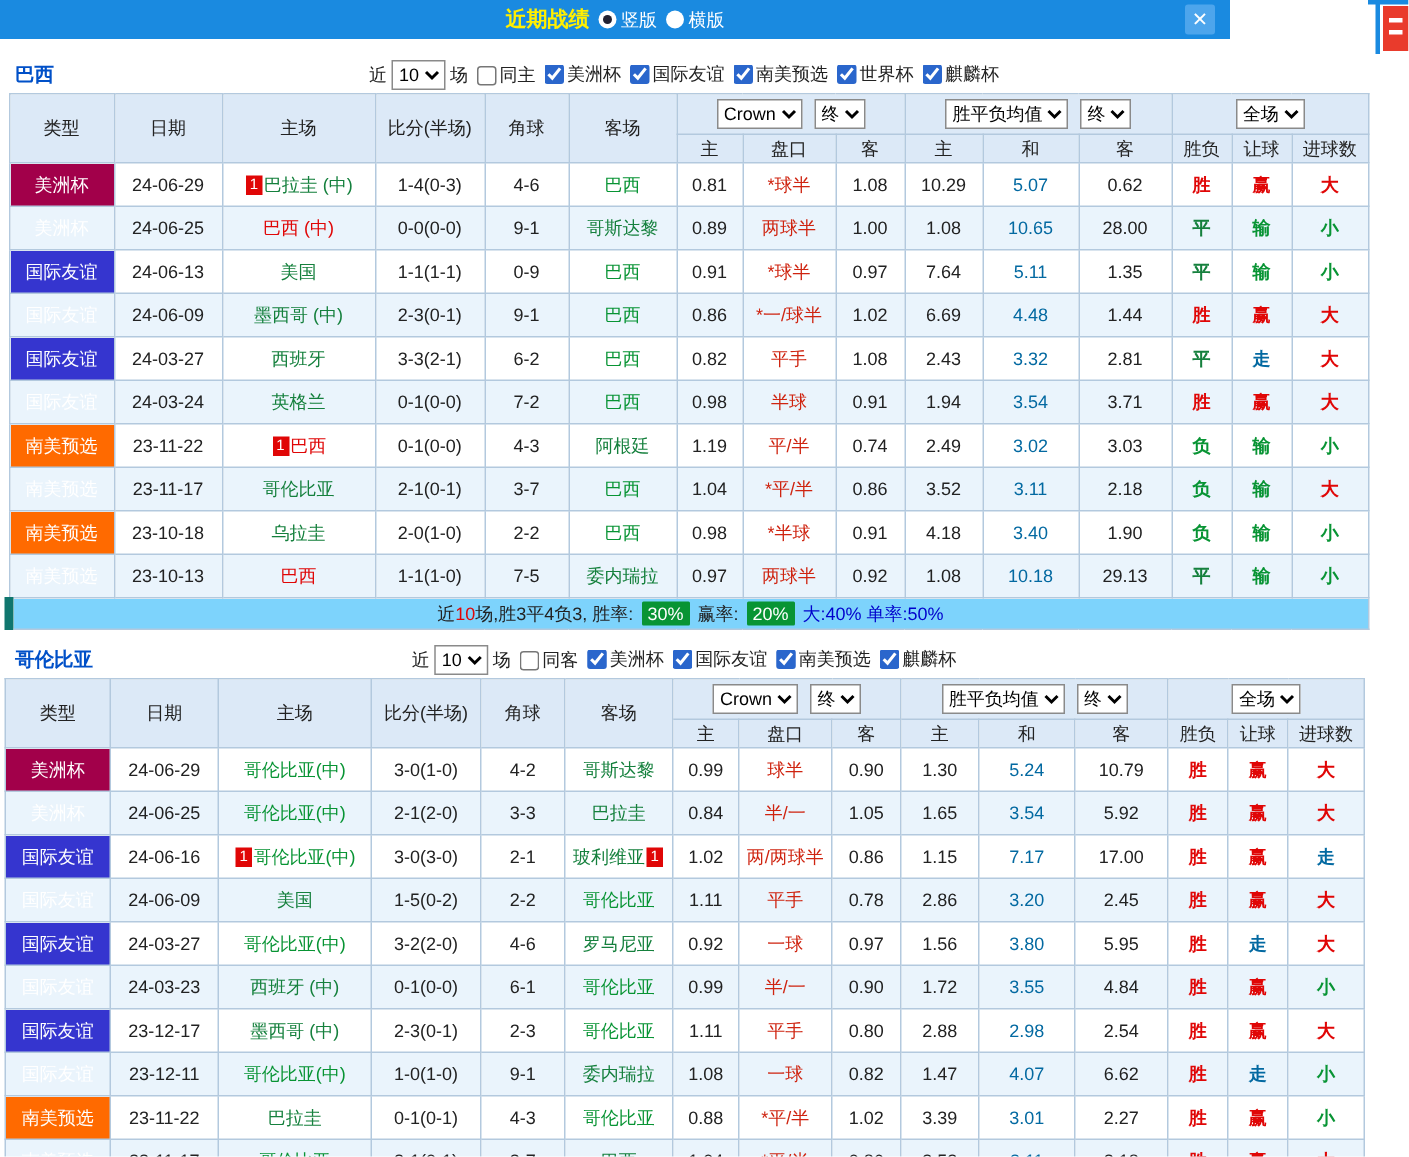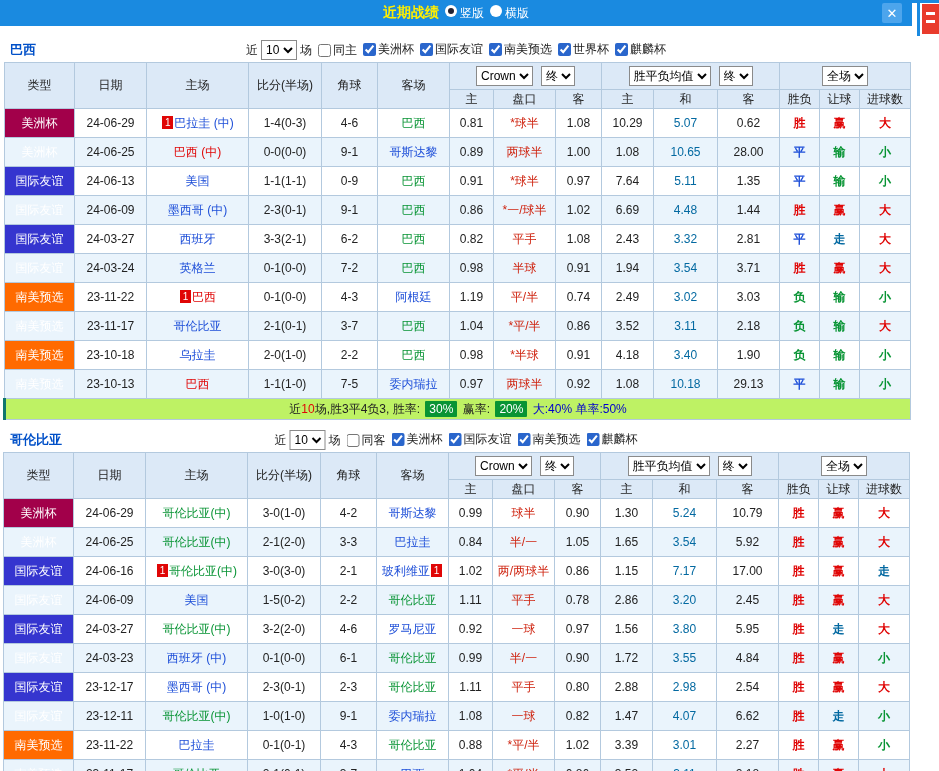--- a/index.html
+++ b/index.html
@@ -3,25 +3,25 @@
 <meta charset="utf-8">
 <style>
   html,body{margin:0;padding:0;}
   body{
     width:939px;height:771px;overflow:hidden;position:relative;
     background:#fff;font-family:"Liberation Sans","DejaVu Sans",sans-serif;
     font-size:12px;color:#222;
   }
   .panel{width:912px;}
   
-  .topbar{width:912px;height:26px;background:#1a8ae0;position:relative;}
+  .topbar{width:820px;height:26px;background:#1a8ae0;position:relative;}
   .topbar-center{position:absolute;left:0;right:0;top:0;height:26px;
     display:flex;justify-content:center;align-items:center;gap:6px;}
   .topbar-title{color:#ffef00;font-weight:bold;font-size:14px;}
-  .topbar-center label{color:#fff;display:flex;align-items:flex-start;gap:3px;cursor:pointer;}
+  .topbar-center label{color:#fff;display:flex;align-items:center;gap:3px;cursor:pointer;}
   .radio{position:relative;width:12px;height:12px;background:#fff;border-radius:50%;display:inline-block;}
   .radio.sel::after{content:"";position:absolute;left:3px;top:3px;width:6px;height:6px;border-radius:50%;background:#223;}
   .closebtn{position:absolute;right:10px;top:3px;width:20px;height:20px;background:#4da5ec;
     color:#fff;font-weight:bold;font-size:13px;display:flex;align-items:center;justify-content:center;
     border-radius:2px;cursor:pointer;z-index:2;}
   
   .top-edge{position:absolute;top:0;left:912px;right:0;height:3px;background:#1a8ae0;}
   .side-line{position:absolute;top:0;right:19px;width:3px;height:36px;background:#1a8ae0;}
   .side-red{position:absolute;top:4px;right:0;width:17px;height:30px;background:#e93b2c;}
   .side-red::before{content:"";position:absolute;left:4px;top:8px;width:9px;height:3px;background:#fff;}
@@ -38,30 +38,30 @@
   input[type=checkbox]{accent-color:#2a66cc;width:13px;height:13px;margin:0 2px 0 0;}
   select{font-size:12px;height:20px;border:1px solid #8a8a8a;background:#fff;}
   
   table{border-collapse:collapse;table-layout:fixed;width:906px;margin-left:3px;background:#fff;}
   th,td{border:1px solid #b3c9de;text-align:center;padding:0;overflow:hidden;white-space:nowrap;font-size:12px;}
   thead th{background:#dce9f7;font-weight:normal;}
   tr.selrow th{height:26px;}
   tr.subrow th{height:18px;}
   tbody td{height:28px;}
   tbody tr.alt td{background:#eaf4fc;}
-  tfoot td{height:20px;background:#bef264;border-left:3px solid #0f766e;margin-top:12px;}
+  tfoot td{height:20px;background:#7dd3fc;border-left:6px solid #0f766e;margin-top:12px;}
   .selwrap{display:flex;justify-content:center;align-items:center;gap:8px;}
   .cup{color:#fff;}
   .cup-america{background:#a2004a;}
   .cup-friendly{background:#3535cf;}
   .cup-south{background:#ff6a00;}
   .tr{color:#e00606;}
   .tg{color:#089434;}
   .tb{color:#0369a1;}
-  .tk{color:#1d4ed8;}
+  .tk{color:#15803d;}
   .hc{color:#cf2410;}
   .bold{font-weight:bold;}
   .badge1{display:inline-block;background:#e00606;color:#fff;width:11px;height:13px;line-height:13px;
     font-size:10px;vertical-align:1px;margin:0 1px;}
   .team-name{cursor:pointer;}
   .badge{color:#fff;padding:1px 4px;margin:0 2px;border-radius:1px;}
   .badge-green{background:#089434;}
   .red-t{color:#e00606;}
   .blue-t{color:#0000cc;}
 </style>

